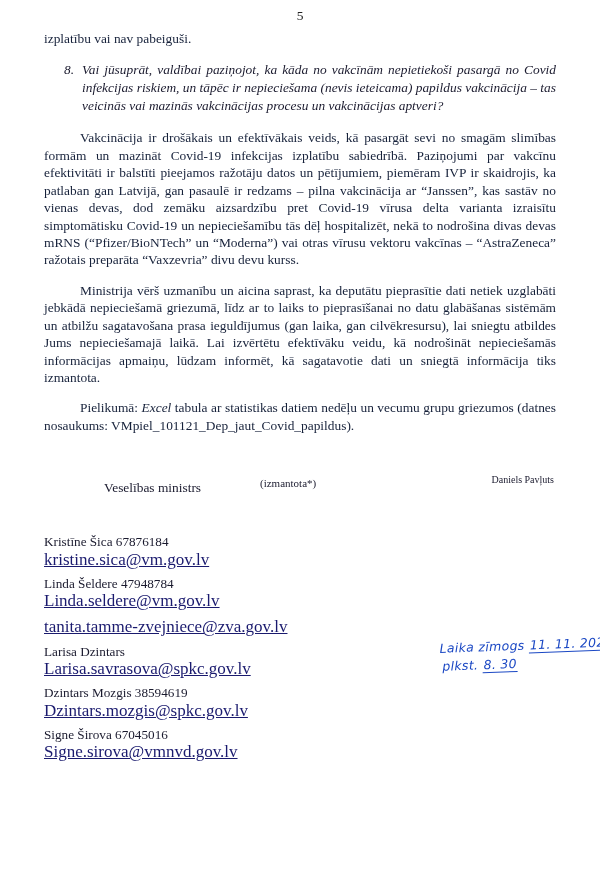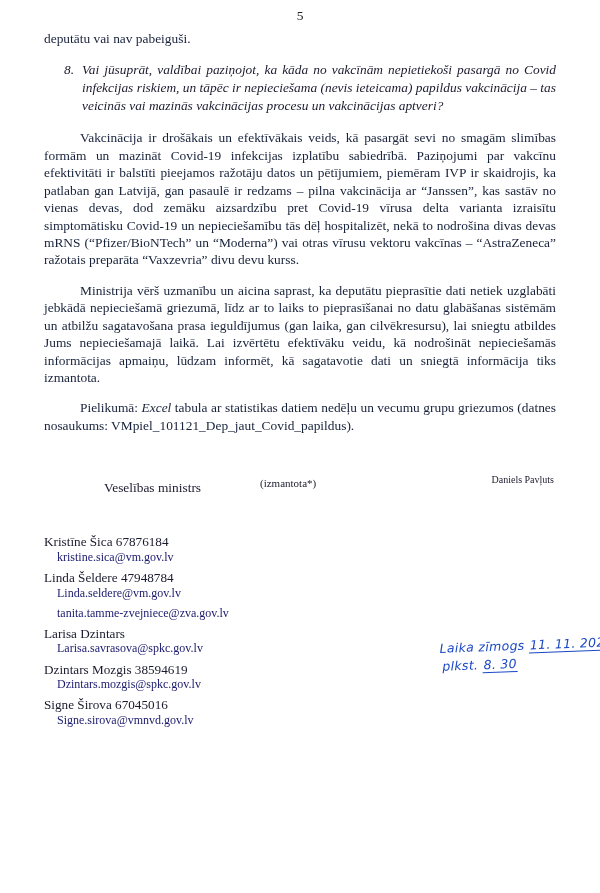--- a/index.html
+++ b/index.html
@@ -104,24 +104,24 @@
     margin-top: 34px;
   }
   .contact {
     margin-bottom: 6px;
   }
   .contact-name {
     font-size: 13.2px;
     line-height: 1.18;
   }
   .contact-email {
-    font-size: 12px;
+    font-size: 17px;
     line-height: 1.18;
     color: #1a1a6e;
-    margin-left: 13px;
+    text-decoration: underline;
   }
 
   
   .stamp {
     position: absolute;
     left: 440px;
     top: 637px;
     width: 150px;
     color: #1b48c4;
     font-family: "DejaVu Sans", sans-serif;
@@ -139,21 +139,21 @@
 </style>
 </head>
 <body>
 
 <div class="page">
 
   <div class="page-number">5</div>
 
   <div class="content">
 
-    <p>deputātu vai nav pabeiguši.</p>
+    <p>izplatību vai nav pabeiguši.</p>
 
     <div class="question-block">
       <div class="question-num">8.</div>
       <div class="question-text">Vai jūsuprāt, valdībai paziņojot, ka kāda no vakcīnām nepietiekoši pasargā no Covid infekcijas riskiem, un tāpēc ir nepieciešama (nevis ieteicama) papildus vakcinācija – tas veicinās vai mazinās vakcinācijas procesu un vakcinācijas aptveri?</div>
     </div>
 
     <p class="indent gap-lg">Vakcinācija ir drošākais un efektīvākais veids, kā pasargāt sevi no smagām slimības formām un mazināt Covid-19 infekcijas izplatību sabiedrībā. Paziņojumi par vakcīnu efektivitāti ir balstīti pieejamos ražotāju datos un pētījumiem, piemēram IVP ir skaidrojis, ka patlaban gan Latvijā, gan pasaulē ir redzams – pilna vakcinācija ar “Janssen”, kas sastāv no vienas devas, dod zemāku aizsardzību pret Covid-19 vīrusa delta varianta izraisītu simptomātisku Covid-19 un nepieciešamību tās dēļ hospitalizēt, nekā to nodrošina divas devas mRNS (“Pfizer/BioNTech” un “Moderna”) vai otras vīrusu vektoru vakcīnas – “AstraZeneca” ražotais preparāta “Vaxzevria” divu devu kurss.</p>
 
     <p class="indent gap-md">Ministrija vērš uzmanību un aicina saprast, ka deputātu pieprasītie dati netiek uzglabāti jebkādā nepieciešamā griezumā, līdz ar to laiks to pieprasīšanai no datu glabāšanas sistēmām un atbilžu sagatavošana prasa ieguldījumus (gan laika, gan cilvēkresursu), lai sniegtu atbildes Jums nepieciešamajā laikā. Lai izvērtētu efektīvāku veidu, kā nodrošināt nepieciešamās informācijas apmaiņu, lūdzam informēt, kā sagatavotie dati un sniegtā informācija tiks izmantota.</p>
 

